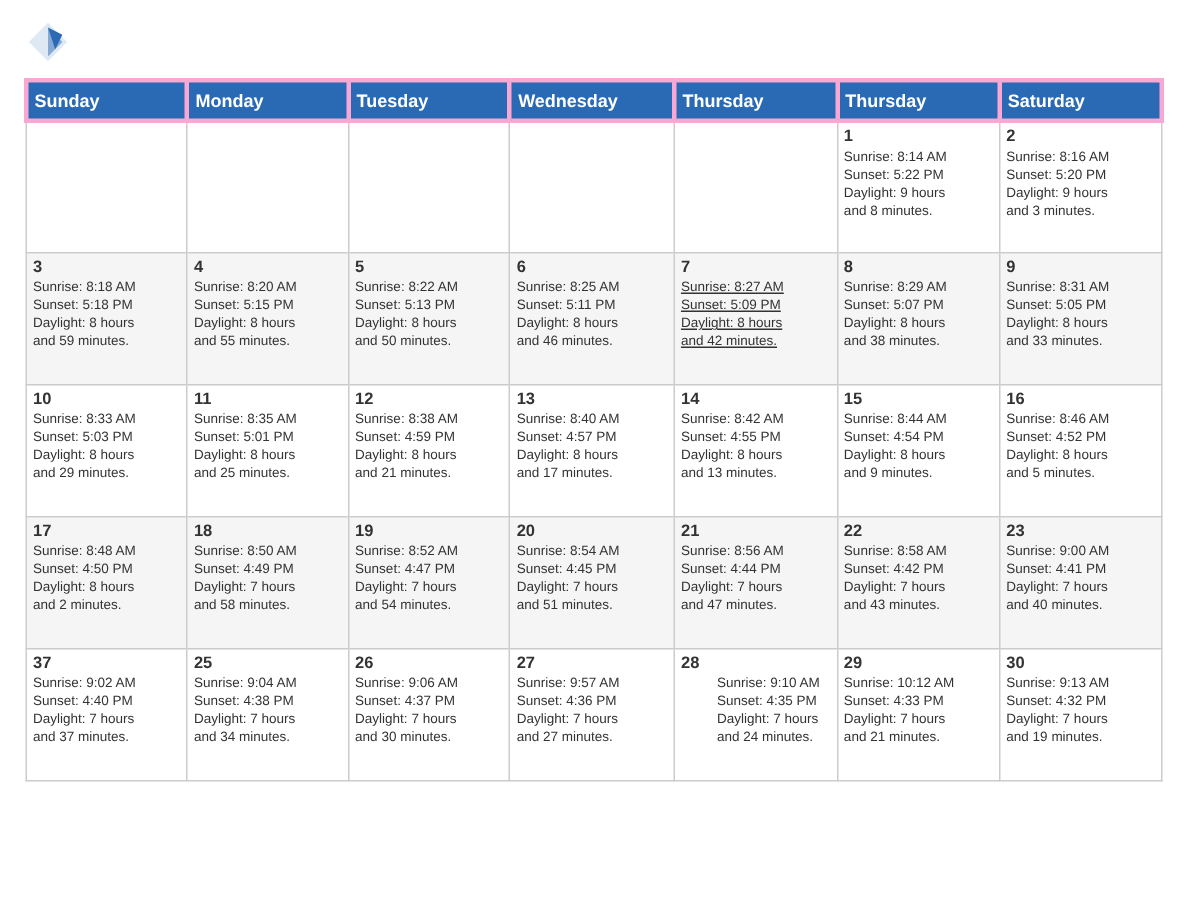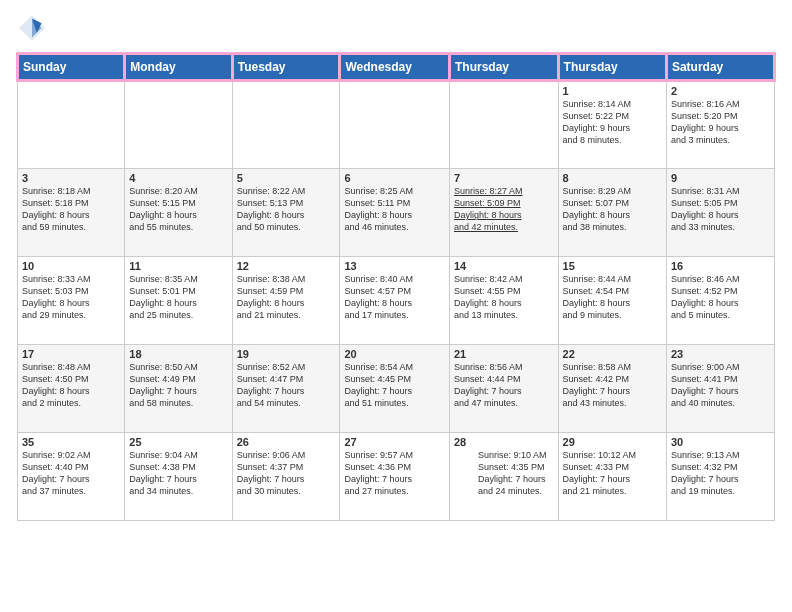--- a/index.html
+++ b/index.html
@@ -302,21 +302,21 @@
           <td>
             <span class="day-number">23</span>
             <div class="day-info" style="white-space: pre-line;">Sunrise: 9:00 AM
 Sunset: 4:41 PM
 Daylight: 7 hours
 and 40 minutes.</div>
           </td>
         </tr>
         <tr>
           <td>
-            <span class="day-number">35</span>
+            <span class="day-number">37</span>
             <div class="day-info" style="white-space: pre-line;">Sunrise: 9:02 AM
 Sunset: 4:40 PM
 Daylight: 7 hours
 and 37 minutes.</div>
           </td>
           <td>
             <span class="day-number">25</span>
             <div class="day-info" style="white-space: pre-line;">Sunrise: 9:04 AM
 Sunset: 4:38 PM
 Daylight: 7 hours

